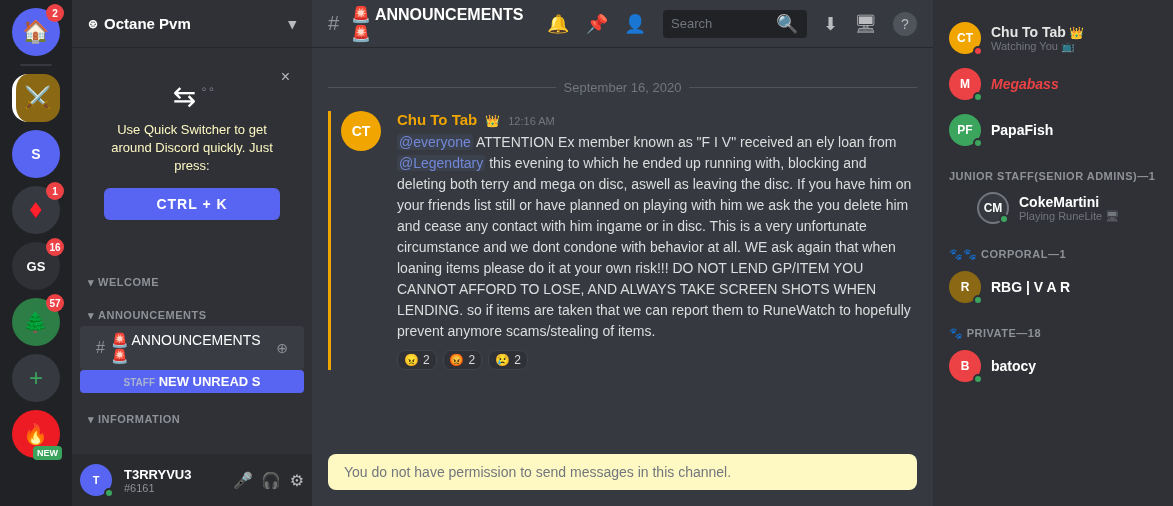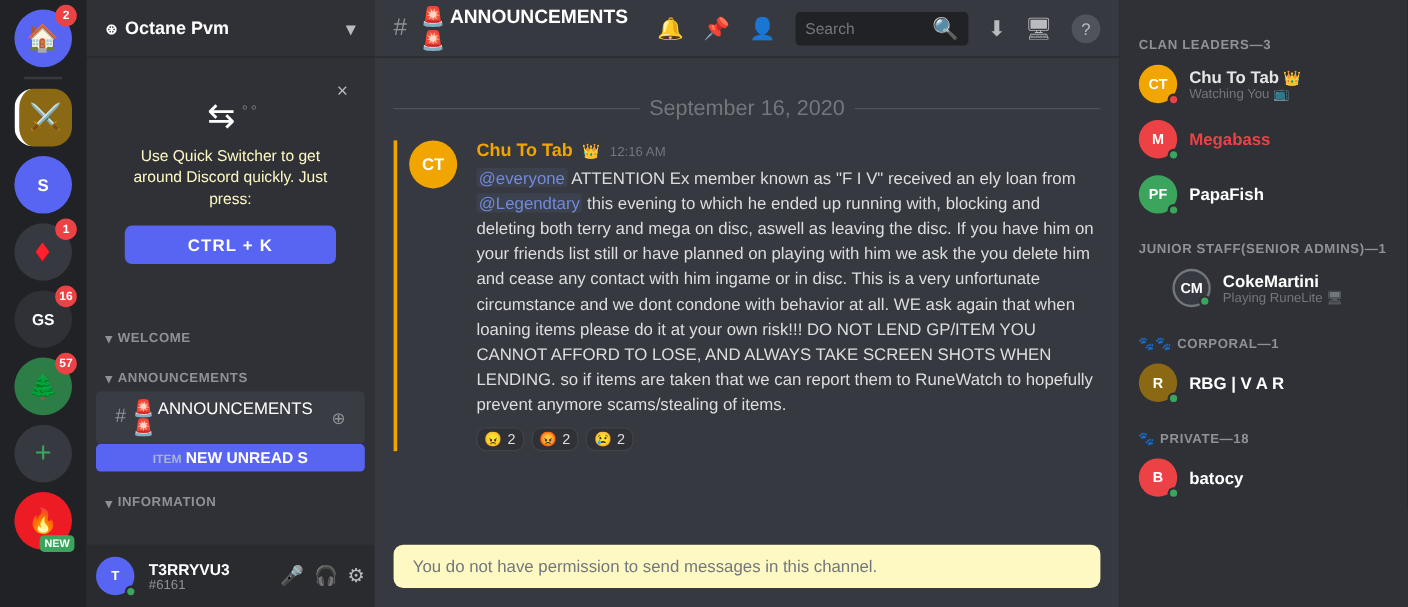--- a/index.html
+++ b/index.html
@@ -242,21 +242,21 @@
       flex: 1;
       overflow-y: auto;
       padding: 16px;
     }
     .date-divider {
       display: flex;
       align-items: center;
       gap: 8px;
       margin: 16px 0;
       color: #72767d;
-      font-size: 18px;
+      font-size: 13px;
     }
     .date-divider::before, .date-divider::after {
       content: '';
       flex: 1;
       height: 1px;
       background: #4f545c;
     }
 
     .message {
       display: flex;
@@ -350,21 +350,21 @@
       right: -2px;
       width: 10px;
       height: 10px;
       border-radius: 50%;
       border: 2px solid #2f3136;
     }
     .status-online { background: #3ba55d; }
     .status-dnd { background: #ed4245; }
     .member-info { flex: 1; min-width: 0; }
     .member-name { font-size: 14px; font-weight: 600; }
-    .member-name.red { color: #ed4245; }
+    .member-name.red { color: #ed4245; font-style: italic; }
     .member-name.white { color: #fff; }
     .member-name.yellow { color: #e5e5e5; }
     .member-activity { font-size: 11px; color: #72767d; white-space: nowrap; overflow: hidden; text-overflow: ellipsis; }
     .crown-icon { font-size: 12px; }
 
     .new-unreads-bar {
       background: #5865f2;
       color: white;
       font-size: 13px;
       font-weight: 600;
@@ -440,21 +440,21 @@
       <span>ANNOUNCEMENTS</span>
     </div>
 
     <div class="channel-item active">
       <span class="channel-hash">#</span>
       <span>🚨 ANNOUNCEMENTS 🚨</span>
       <span class="channel-add">⊕</span>
     </div>
 
     <div class="new-unreads-bar">
-      <span style="font-size:10px; color:#a8b3d1;">ITEM</span>
+      <span style="font-size:10px; color:#a8b3d1;">STAFF</span>
       <span> NEW UNREAD S</span>
     </div>
 
     <div class="channel-category">
       <span>▾</span>
       <span>INFORMATION</span>
     </div>
   </div>
 
   <div class="user-panel">
@@ -534,21 +534,20 @@
 
   <div class="chat-input-area">
     <div class="chat-input-box">
       <span>You do not have permission to send messages in this channel.</span>
     </div>
   </div>
 </div>
 
 <div class="members-sidebar">
 
-  <div class="member-category">CLAN LEADERS—3</div>
 
   <div class="member-item">
     <div class="member-avatar" style="background:#f0a500;">
       CT
       <div class="member-status status-dnd"></div>
     </div>
     <div class="member-info">
       <div class="member-name yellow">Chu To Tab <span class="crown-icon">👑</span></div>
       <div class="member-activity">Watching You 📺</div>
     </div>

